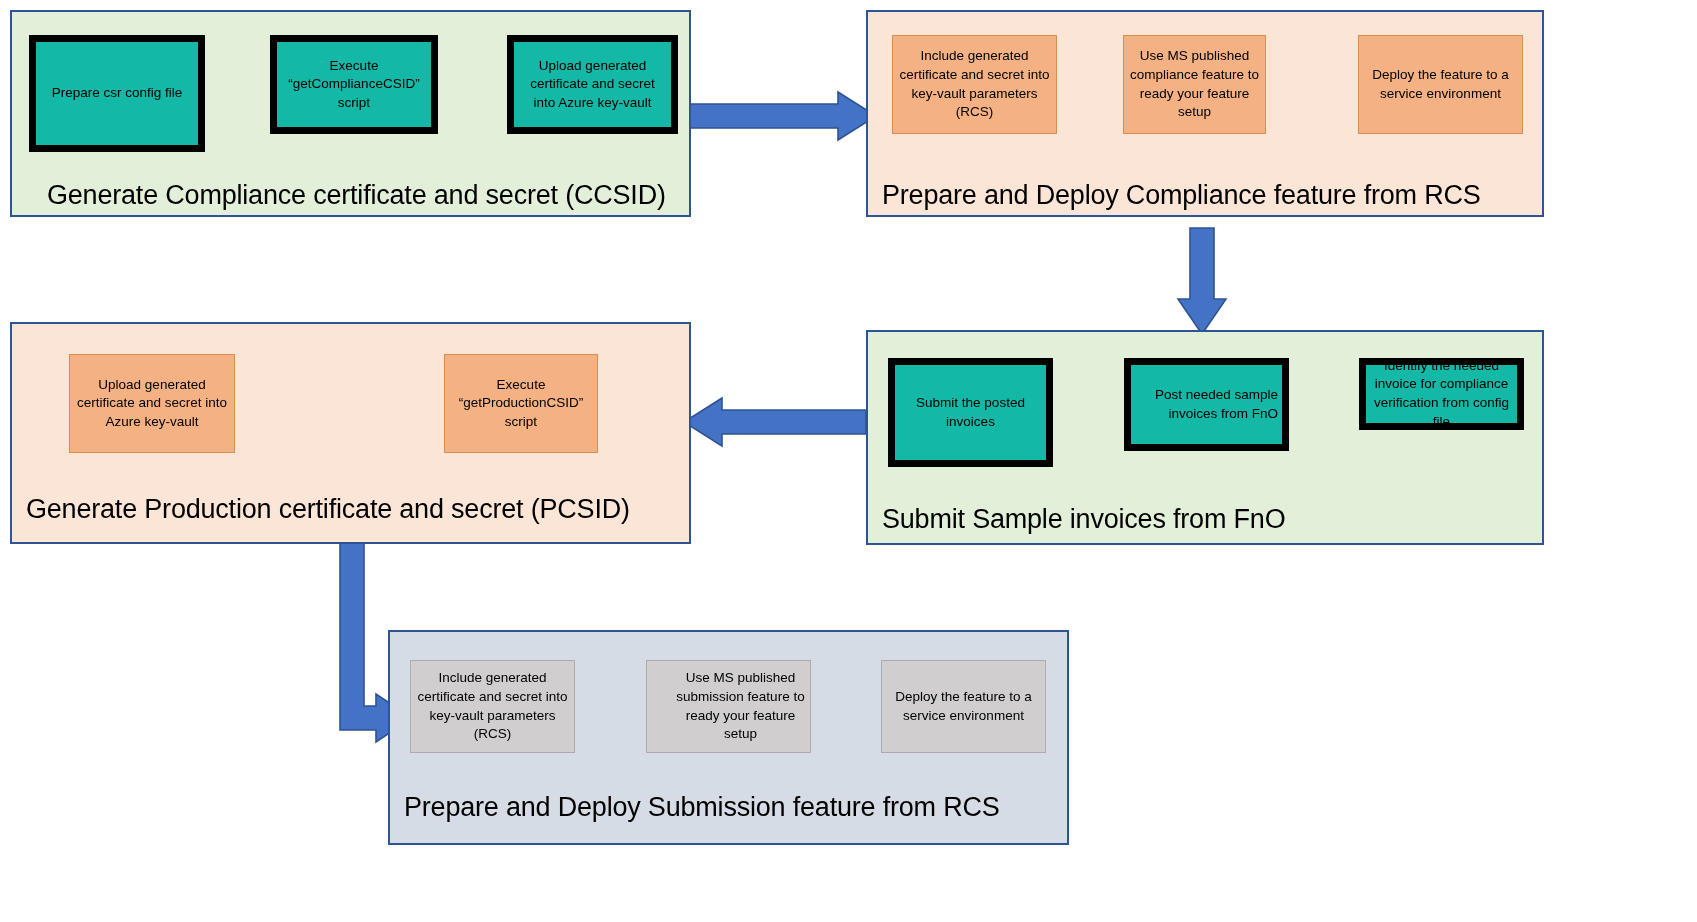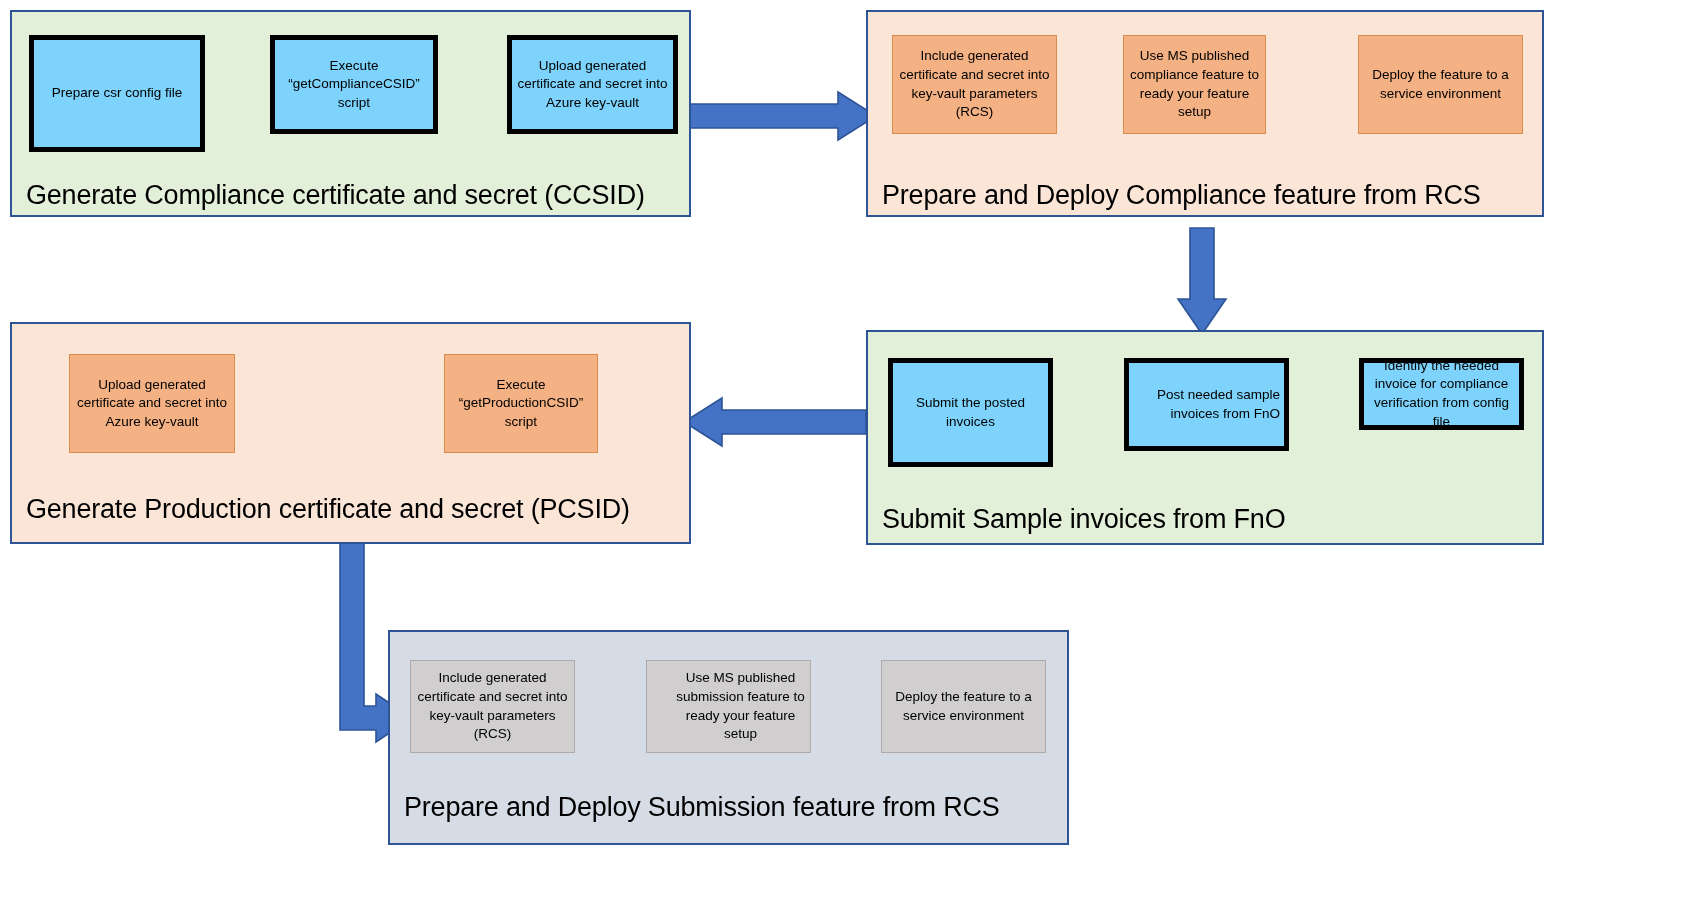--- a/index.html
+++ b/index.html
@@ -43,21 +43,21 @@
     text-align: center;
     font-size: 13.5px;
     line-height: 1.38;
     color: #000000;
     padding: 2px 4px;
   }
   .node span { display: block; width: 100%; }
 
   
   .panel-green { background: #E2EFD9; }
-  .node-green  { background: #7dd3fc; border: 5px solid #000000; }
+  .node-green  { background: #14b8a6; border: 7px solid #000000; }
 
   
   .panel-orange { background: #FBE5D6; }
   .node-orange  { background: #F4B183; border: 1px solid #D98D4F; }
 
   
   .panel-blue { background: #D6DCE5; }
   .node-gray  { background: #D0CECE; border: 1px solid #AFABAB; }
 
   
@@ -122,21 +122,21 @@
   <div class="panel panel-green" style="left:10px; top:10px; width:681px; height:207px;">
     <div class="node node-green" style="left:17px; top:23px; width:176px; height:117px;">
       <span>Prepare csr config file</span>
     </div>
     <div class="node node-green" style="left:258px; top:23px; width:168px; height:99px;">
       <span>Execute “getComplianceCSID” script</span>
     </div>
     <div class="node node-green" style="left:495px; top:23px; width:171px; height:99px;">
       <span>Upload generated certificate and secret into Azure key-vault</span>
     </div>
-    <div class="panel-title" style="top:168px;">Generate Compliance certificate and secret (CCSID)</div>
+    <div class="panel-title" style="top:168px;margin-left:21px;">Generate Compliance certificate and secret (CCSID)</div>
   </div>
 
   <div class="panel panel-orange" style="left:866px; top:10px; width:678px; height:207px;">
     <div class="node node-orange" style="left:24px; top:23px; width:165px; height:99px;">
       <span>Include generated certificate and secret into key-vault parameters (RCS)</span>
     </div>
     <div class="node node-orange" style="left:255px; top:23px; width:143px; height:99px;">
       <span>Use MS published compliance feature to ready your feature setup</span>
     </div>
     <div class="node node-orange" style="left:490px; top:23px; width:165px; height:99px;">

